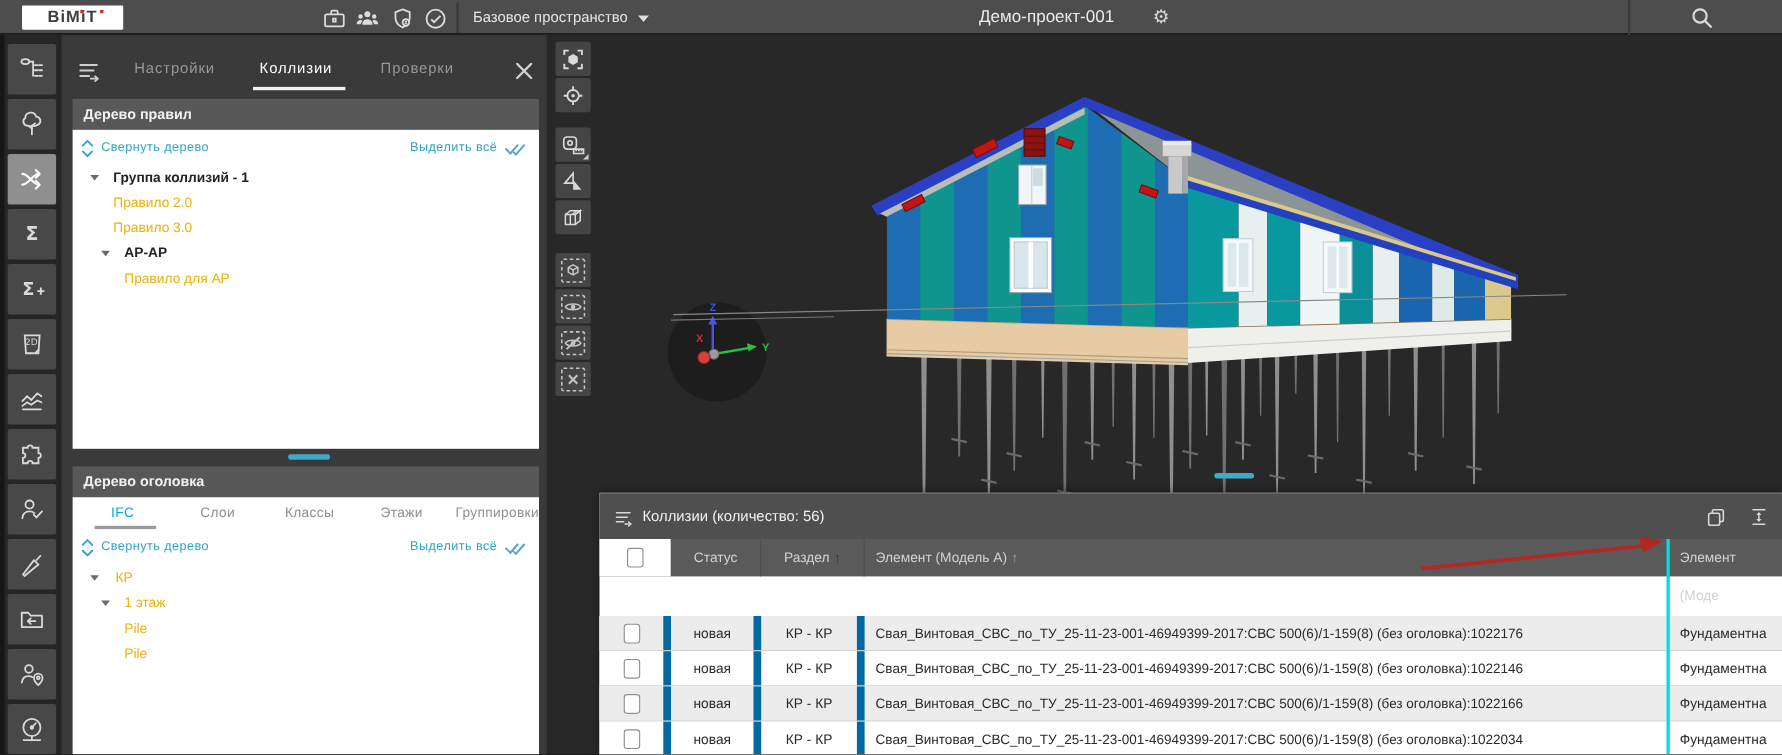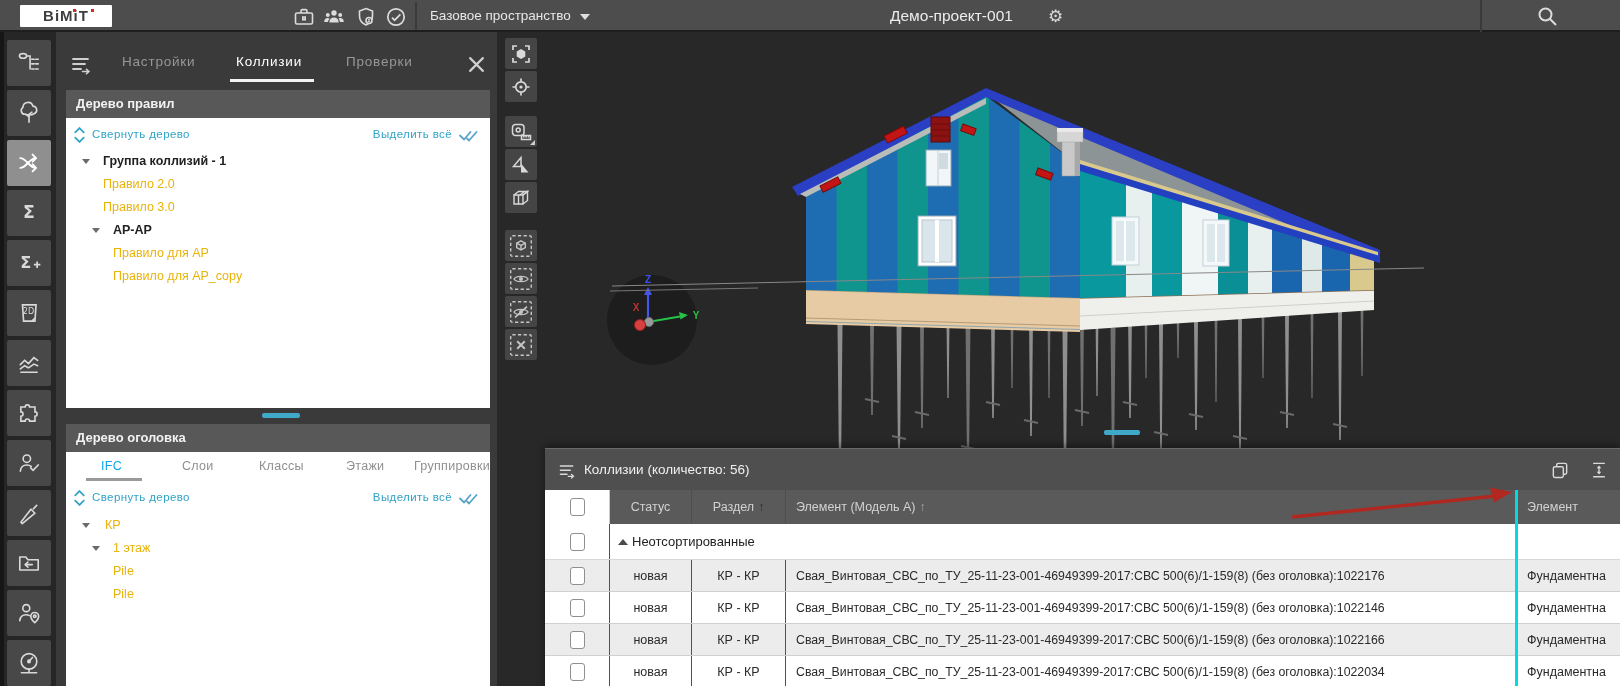--- a/index.html
+++ b/index.html
@@ -60,21 +60,21 @@
   
   .bpanel{position:absolute;left:545px;top:448px;width:1075px;height:238px;background:#fff;box-shadow:0 -2px 8px rgba(0,0,0,.45)}
   .bhead{position:absolute;left:0;top:0;width:1075px;height:42px;background:#4f4f4f;border-top:1px solid #6a6a6a}
   .btitle{position:absolute;left:39px;top:0;height:42px;line-height:42px;font-size:13.5px;color:#f0f0f0}
   .thead{position:absolute;left:0;top:42px;width:1075px;height:34px;background:#5a5a5a}
   .hcell{position:absolute;top:0;height:34px;line-height:34px;font-size:12.5px;color:#d2d2d2;border-right:1px solid #4e4e4e}
   .sorticon-dark::after{content:"\2191";color:#2e2e2e;font-size:12px;margin-left:4px;font-weight:bold}
   .sorticon-lite::after{content:"\2191";color:#a5a5a5;font-size:12px;margin-left:4px}
   .grow{position:absolute;left:0;top:76px;width:1075px;height:36px;background:#fff;border-bottom:1px solid #d8d8d8}
   .drow{position:absolute;left:0;width:1075px;height:32px;border-bottom:1px solid #d0d0d0}
-  .dcell{position:absolute;top:0;height:100%;border-right:1px solid #0369a1;font-size:12.5px;color:#2a2a2a;display:flex;align-items:center;justify-content:center;overflow:hidden}
+  .dcell{position:absolute;top:0;height:100%;border-right:7px solid #0369a1;font-size:12.5px;color:#2a2a2a;display:flex;align-items:center;justify-content:center;overflow:hidden}
   .dcell.left{justify-content:flex-start;padding-left:10px}
   .tcb{width:15px;height:18px;border:1.5px solid #8f8f8f;border-radius:3px;background:#fff}
   .cyanline{position:absolute;left:970px;top:42px;width:3px;height:196px;background:#00dde2;z-index:5}
   .gtri{width:0;height:0;border-left:5px solid transparent;border-right:5px solid transparent;border-bottom:6px solid #4a4a4a}
 </style>
 </head>
 <body>
 
 <div id="app">
 
@@ -279,25 +279,20 @@
   <div class="trow" style="top:219px">
     <span class="tcaret" style="left:26px"></span>
     <span class="tlabel b nw" style="left:47px">АР-АР</span>
     <span class="tcount">56</span>
     <span class="cb ind"></span>
   </div>
   <div class="trow" style="top:242px">
     <span class="tlabel nw" style="left:47px">Правило для АР</span>
     <span class="tcount">56</span>
     <span class="cb on"></span>
-  </div>
-  <div class="trow" style="top:265px">
-    <span class="tlabel nw" style="left:47px">Правило для АР_copy</span>
-    <span class="tcount">0</span>
-    <span class="cb off"></span>
   </div>
 
   <div class="dash" style="left:262px;top:413px"></div>
 
   <div class="sechead" style="top:424px">
     <span>Дерево оголовка</span>
     <span class="sec-caret" style="top:12px"></span>
   </div>
   <div class="whitebox" style="top:452px;height:234px"></div>
 
@@ -602,27 +597,20 @@
     <div class="thead">
       <div class="hcell" style="left:0;width:65px;background:#fff;border-right:1px solid #c9c9c9;display:flex;align-items:center;justify-content:center">
         <span class="tcb"></span>
       </div>
       <div class="hcell" style="left:65px;width:82px;text-align:center"><span>Статус</span></div>
       <div class="hcell" style="left:147px;width:94px;text-align:center"><span>Раздел</span><span class="sorticon-dark"></span></div>
       <div class="hcell" style="left:241px;width:733px;padding-left:10px;border-right:none"><span>Элемент (Модель А)</span><span class="sorticon-lite"></span></div>
       <div class="hcell" style="left:974px;width:90px;padding-left:8px;border-right:none"><span>Элемент (Моде</span></div>
     </div>
 
-    <div class="grow">
-      <div class="dcell" style="left:0;width:65px">
-          <span class="tcb"></span>
-        </div>
-      <span class="gtri abs" style="left:73px;top:15px"></span>
-      <span class="abs nw" style="left:87px;top:0;line-height:36px;font-size:13px;color:#222">Неотсортированные</span>
-    </div>
 
     <div class="drow" style="top:112px;background:#ececec">
       <div class="dcell" style="left:0;width:65px;background:#ececec">
           <span class="tcb"></span>
         </div>
       <div class="dcell" style="left:65px;width:82px">новая</div>
       <div class="dcell" style="left:147px;width:94px">КР - КР</div>
       <div class="dcell left nw" style="left:241px;width:733px;border-right:none;font-size:12.3px">Свая_Винтовая_СВС_по_ТУ_25-11-23-001-46949399-2017:СВС 500(6)/1-159(8) (без оголовка):1022176</div>
       <div class="dcell left nw" style="left:974px;width:101px;border-right:none;padding-left:8px">Фундаментна</div>
     </div>

